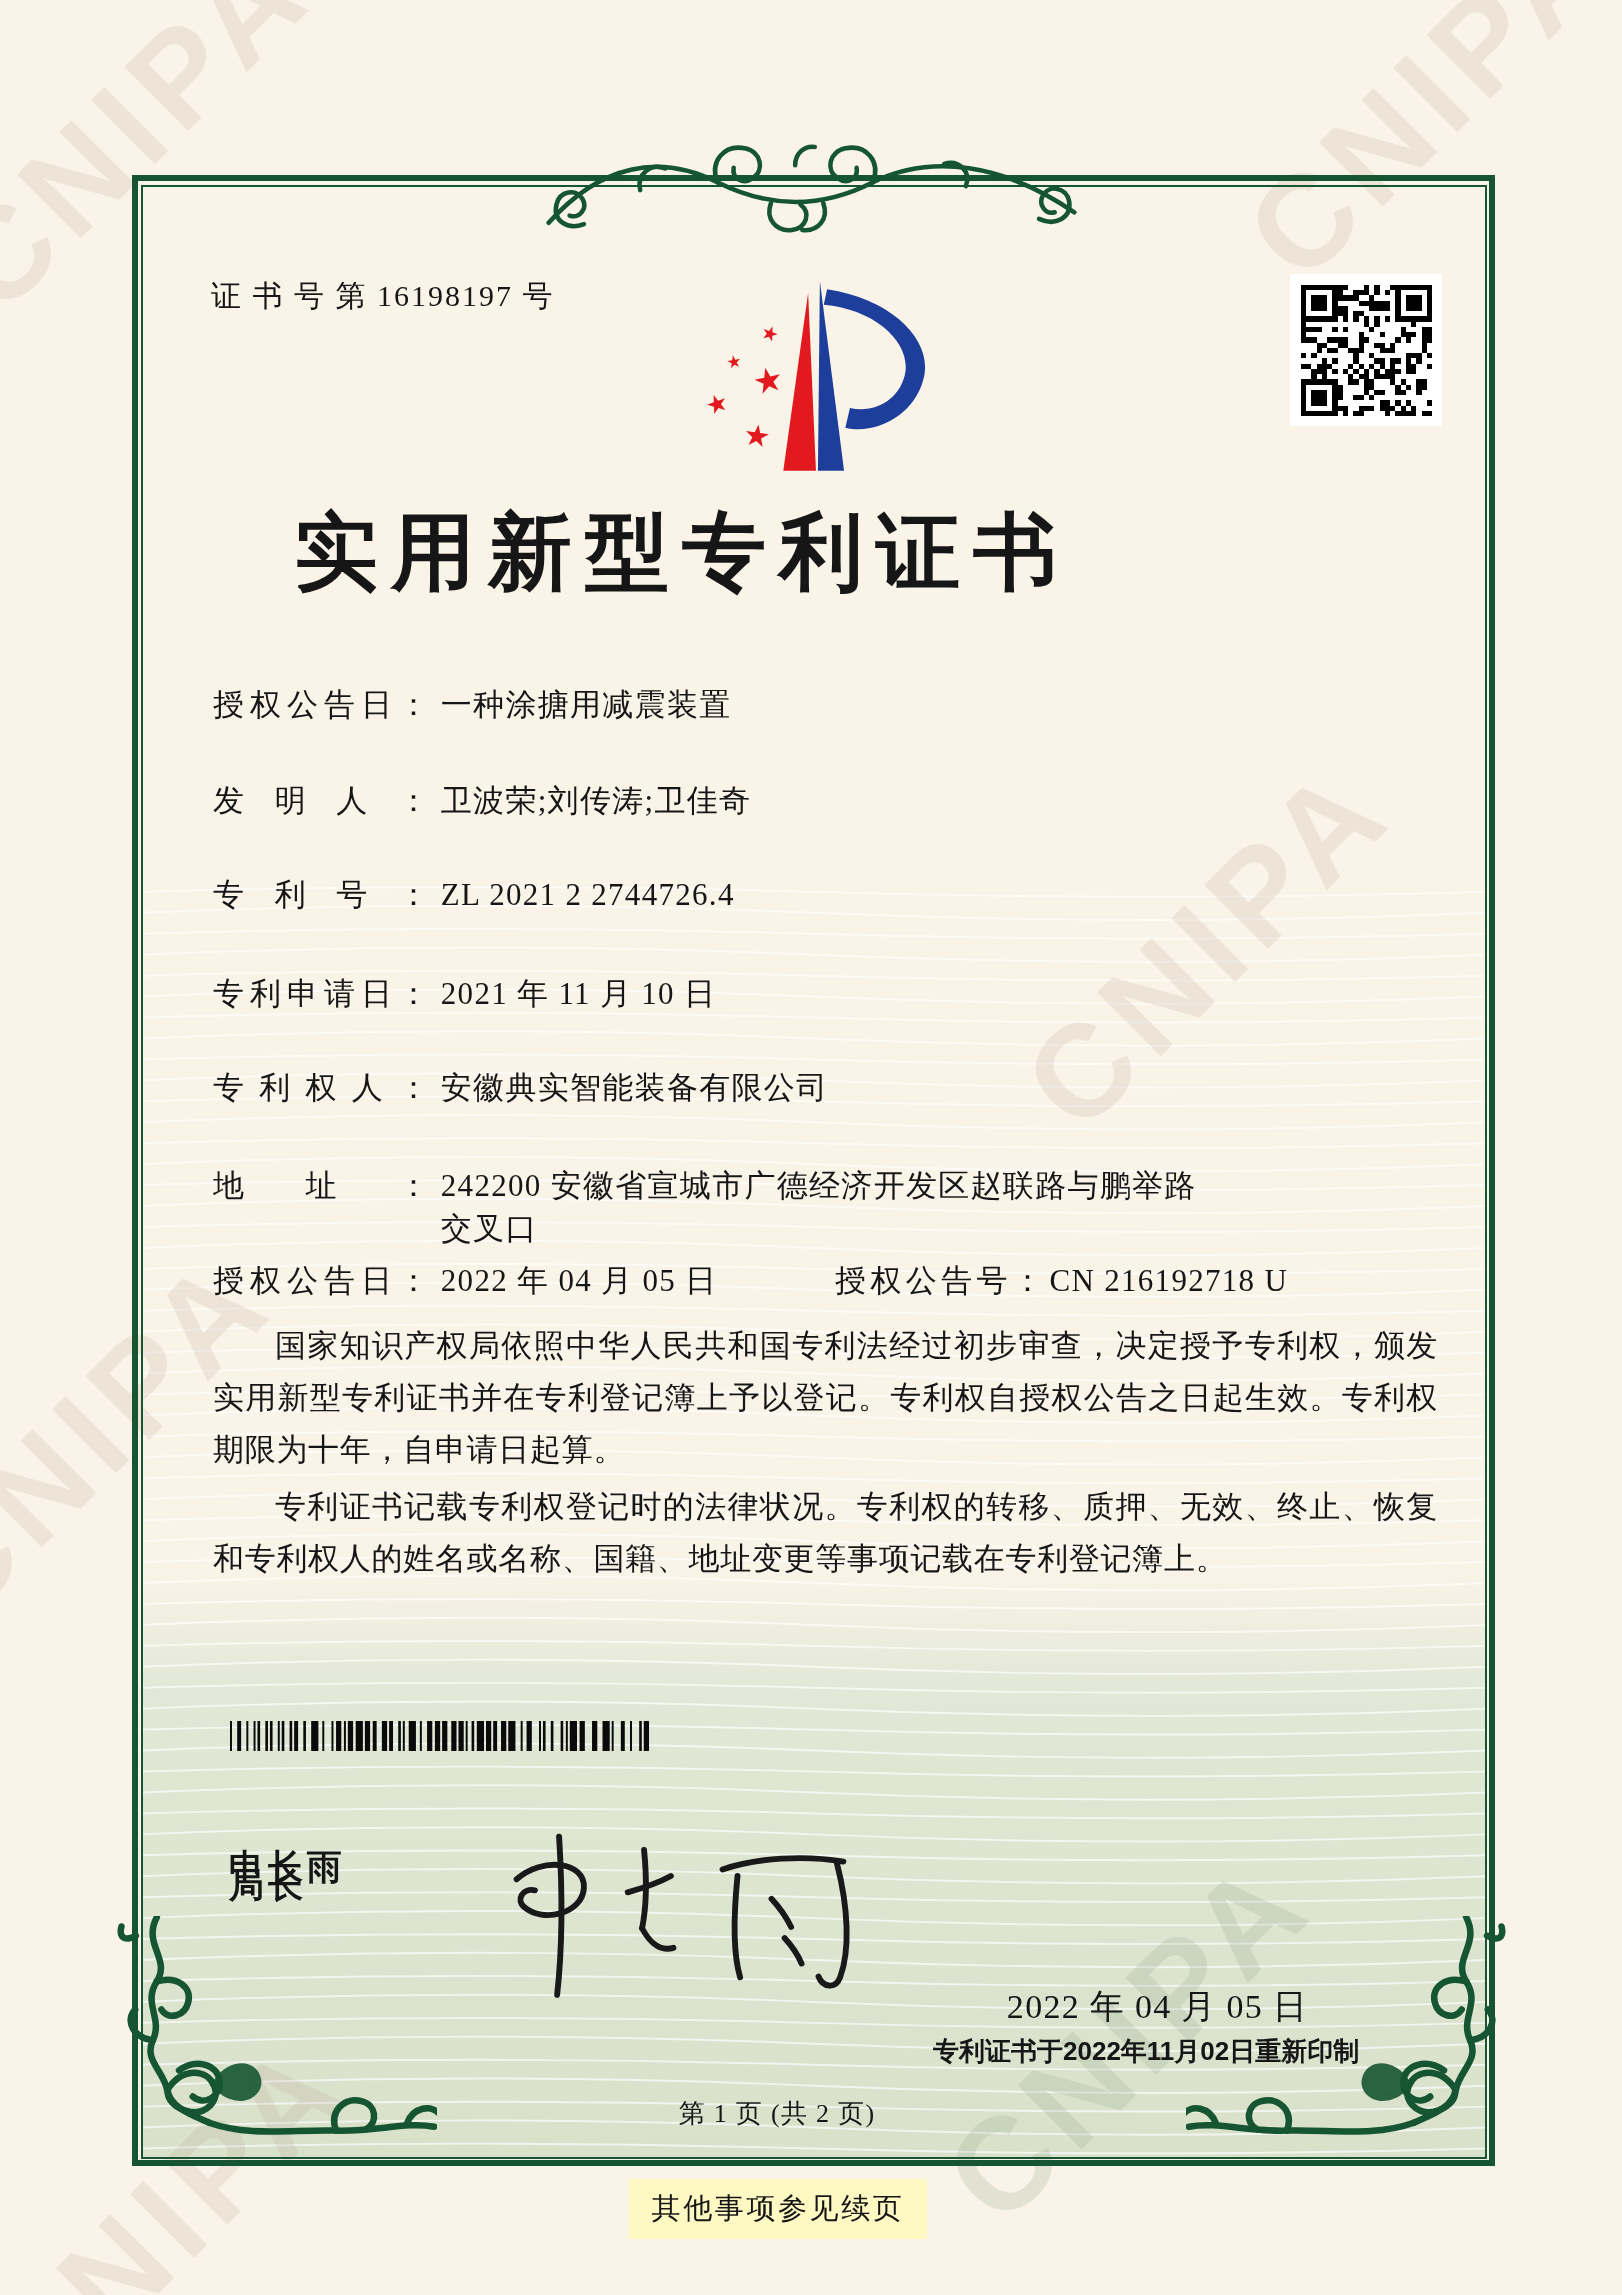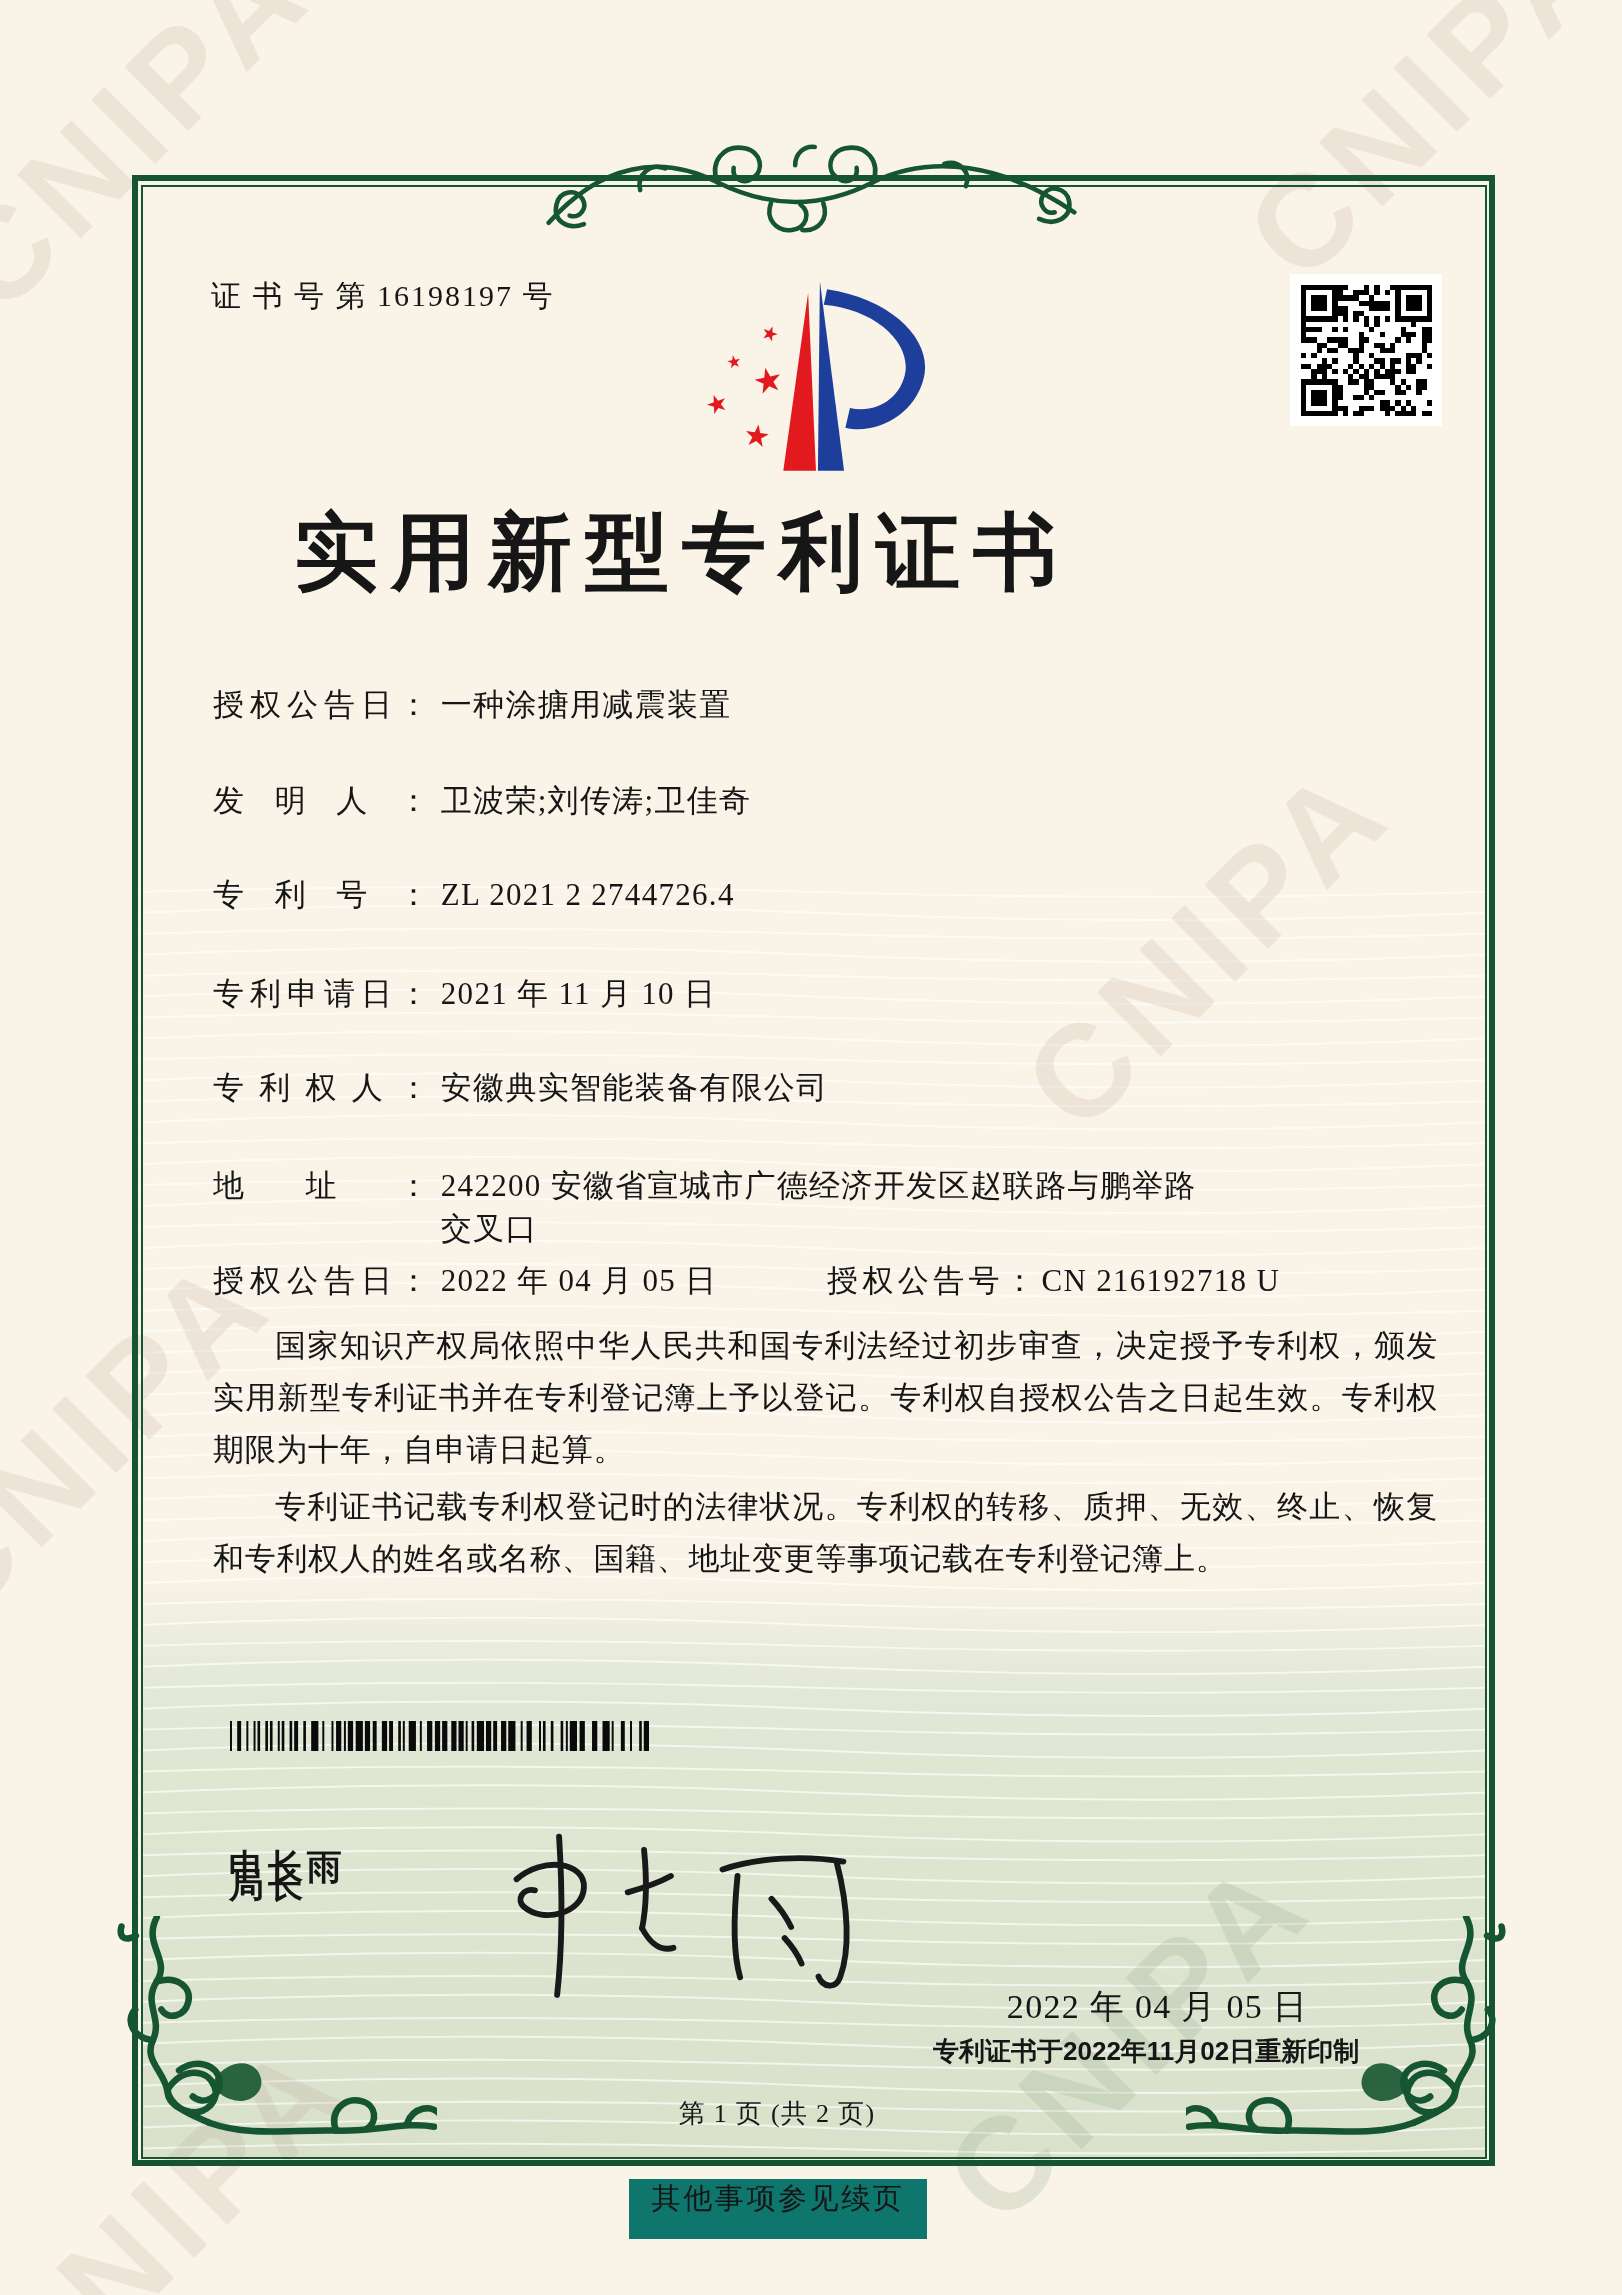--- a/index.html
+++ b/index.html
@@ -44,37 +44,37 @@
   .title{left:0;top:496px;width:1364px;text-align:center;font-size:84px;font-weight:bold;
          letter-spacing:13px;}
   .frow{left:213px;font-size:31px;line-height:46px;white-space:nowrap;}
   .flabel{display:inline-block;width:216px;text-align:justify;text-align-last:justify;vertical-align:top;}
   .fvalue{display:inline-block;margin-left:11.8px;letter-spacing:1.3px;vertical-align:top;}
   .r1{top:682px}.r2{top:778px}.r3{top:872px}.r4{top:971px}.r5{top:1065px}
   .r6{top:1164px;line-height:43px;white-space:normal;width:1243px;}
   .r6 .fvalue{width:772px;}
   .r7{top:1258px}
   .pair2{position:absolute;left:614px;top:0;}
-  .pair2 .flabel{width:208px;}
+  .pair2 .flabel{width:208px;margin-left:8px;}
   .pair2 .fvalue{margin-left:6.5px;}
   .paras{left:213px;top:1320px;width:1225px;font-size:31px;line-height:52px;
          text-align:justify;letter-spacing:0.7px;}
   .paras p{margin:0;text-indent:2em;}
   .paras p + p{margin-top:5.2px;}
   .barcode{left:230px;top:1721px;width:419px;height:30px;}
   .signer-title{left:229px;top:1862px;font-size:35px;font-weight:bold;letter-spacing:3.9px;}
   .signer-name{left:229px;top:1844px;font-size:35px;font-weight:bold;letter-spacing:3.9px;}
   .signature{left:497px;top:1830px;width:366px;height:173px;}
   .signature path{fill:none;stroke:#191919;stroke-width:9;stroke-linecap:round;stroke-linejoin:round;}
   .issue-date{left:945px;top:1984px;width:425px;text-align:center;font-size:34px;letter-spacing:1.3px;}
   .reprint{left:933px;top:2034px;width:458px;font-size:26px;font-weight:bold;
            font-family:"Liberation Sans","DejaVu Sans",sans-serif;}
   .page-info{left:450px;top:2096px;width:654px;text-align:center;font-size:26px;letter-spacing:1.3px;}
-  .footer-box{left:629px;top:2179px;width:298px;height:60px;background:#0f766e;
-              display:flex;justify-content:center;font-size:29px;letter-spacing:2.6px;}
+  .footer-box{left:629px;top:2179px;width:298px;height:60px;background:#fef9c3;
+              display:flex;align-items:center;justify-content:center;font-size:29px;letter-spacing:2.6px;}
   .abs{position:absolute;}
 </style>
 </head>
 <body>
 
 <div class="page">
 
   <div class="green-zone"></div>
   <svg class="waves" id="waves" viewBox="0 0 2057 3016" preserveAspectRatio="none">
       <path d="M0 1080 Q 514.25 1065 1028.5 1080 T 2057 1080" class="wave"></path>

